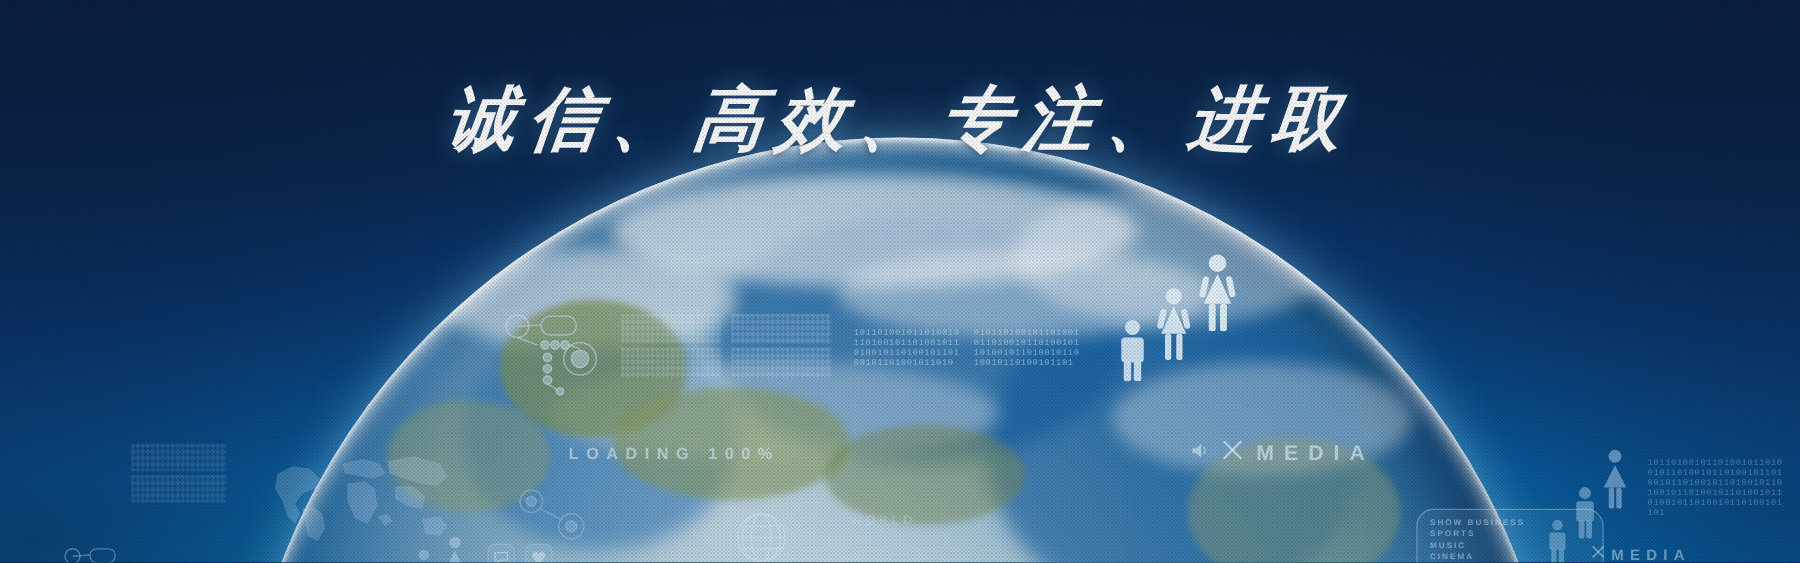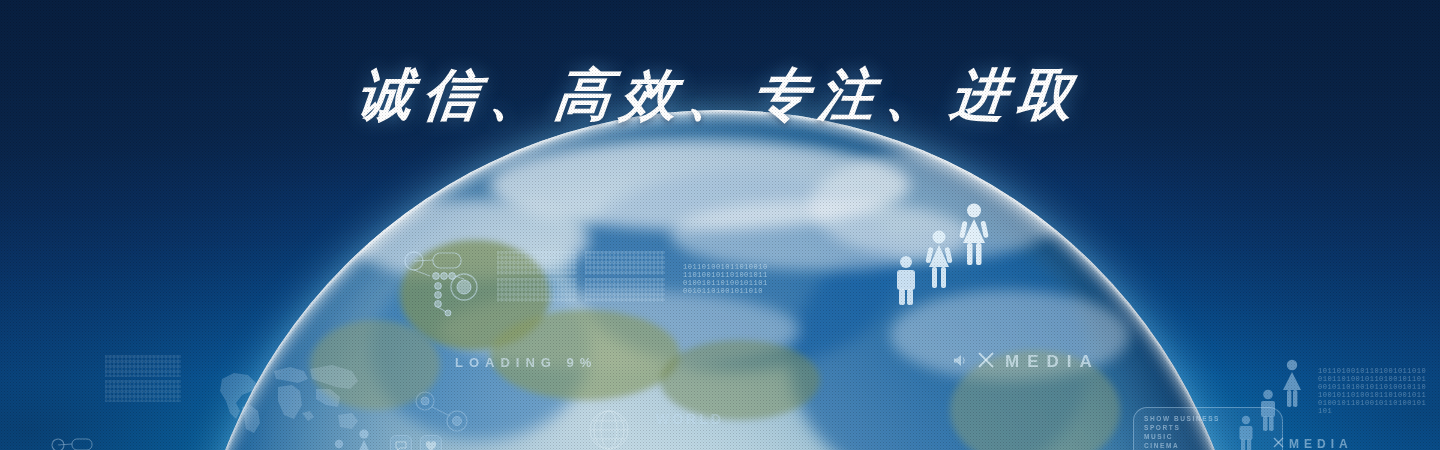--- a/index.html
+++ b/index.html
@@ -185,21 +185,21 @@
   <div class="hud wireglobe" style="left:588px;top:372px;">
     <svg width="42" height="42" viewBox="0 0 42 42">
       <circle cx="21" cy="21" r="19"></circle>
       <ellipse cx="21" cy="21" rx="8" ry="19"></ellipse>
       <ellipse cx="21" cy="21" rx="15" ry="19"></ellipse>
       <line x1="2" y1="21" x2="40" y2="21"></line>
       <line x1="5" y1="12" x2="37" y2="12"></line>
       <line x1="5" y1="30" x2="37" y2="30"></line>
     </svg>
   </div>
-  <div class="hud hud-text hud-dim" style="left:656px;top:374px;font-size:14px;letter-spacing:3px;">WORLD</div>
+  <div class="hud hud-text hud-dim" style="left:680px;top:374px;font-size:10px;letter-spacing:3px;">WORLD</div>
 
   <div class="headline">诚信、高效、专注、进取</div>
 
   <div class="hud nodes" style="left:400px;top:208px;">
     <svg width="85" height="75" viewBox="0 0 85 75">
       <circle cx="14" cy="16" r="9" stroke-width="1.3"></circle>
       <rect x="33" y="8" width="28" height="15" rx="7" stroke-width="1.2"></rect>
       <circle cx="64" cy="42" r="13" stroke-width="1.3"></circle>
       <circle cx="64" cy="42" r="7" class="dot"></circle>
       <circle cx="36" cy="31" r="3.4" class="dot"></circle>
@@ -215,20 +215,21 @@
       <line x1="14" y1="16" x2="33" y2="15"></line>
     </svg>
   </div>
 
   <div class="hud datablock" style="left:497px;top:214px;width:80px;height:24px;"></div>
   <div class="hud datablock" style="left:497px;top:241px;width:80px;height:24px;"></div>
   <div class="hud datablock" style="left:585px;top:214px;width:80px;height:24px;"></div>
   <div class="hud datablock" style="left:585px;top:241px;width:80px;height:24px;"></div>
 
   <div class="hud binrows" style="left:683px;top:226px;width:86px;height:40px;">10110100101101001011010010110100101101001011010010110100101101001011010</div>
+  <div class="hud binrows" style="left:779px;top:226px;width:86px;height:40px;">01011010010110100101101001011010010110100101101001011010010110100101101</div>
 
   <div class="hud person" style="left:893px;top:218px;">
     <svg width="26" height="50" viewBox="0 0 26 50">
       <g fill="rgba(228,244,255,.88)">
         <circle cx="13" cy="7" r="6"></circle>
         <rect x="4" y="15" width="18" height="20" rx="3"></rect>
         <rect x="6" y="34" width="6" height="16" rx="2"></rect>
         <rect x="14" y="34" width="6" height="16" rx="2"></rect>
       </g>
     </svg>
@@ -251,21 +252,21 @@
         <circle cx="15" cy="7.5" r="7"></circle>
         <path d="M15 16 L26 40 L4 40 Z"></path>
         <rect x="2" y="18" width="5" height="17" rx="2.5" transform="rotate(12 4 26)"></rect>
         <rect x="23" y="18" width="5" height="17" rx="2.5" transform="rotate(-12 25 26)"></rect>
         <rect x="8" y="40" width="5.5" height="22" rx="2"></rect>
         <rect x="17" y="40" width="5.5" height="22" rx="2"></rect>
       </g>
     </svg>
   </div>
 
-  <div class="hud hud-text" style="left:455px;top:318px;">LOADING 9%</div>
+  <div class="hud hud-text" style="left:455px;top:318px;">LOADING 100%</div>
 
   <div class="hud" style="left:952px;top:313px;display:flex;align-items:center;gap:9px;">
     <span>
       <svg width="15" height="15" viewBox="0 0 15 15">
         <path d="M2 5.5h3L9 2v11L5 9.5H2z" fill="rgba(225,244,255,.62)"></path>
         <path d="M11 4.5a5 5 0 010 6" stroke="rgba(225,244,255,.55)" stroke-width="1.1" fill="none"></path>
       </svg>
     </span>
     <span>
       <svg width="20" height="20" viewBox="0 0 20 20">

